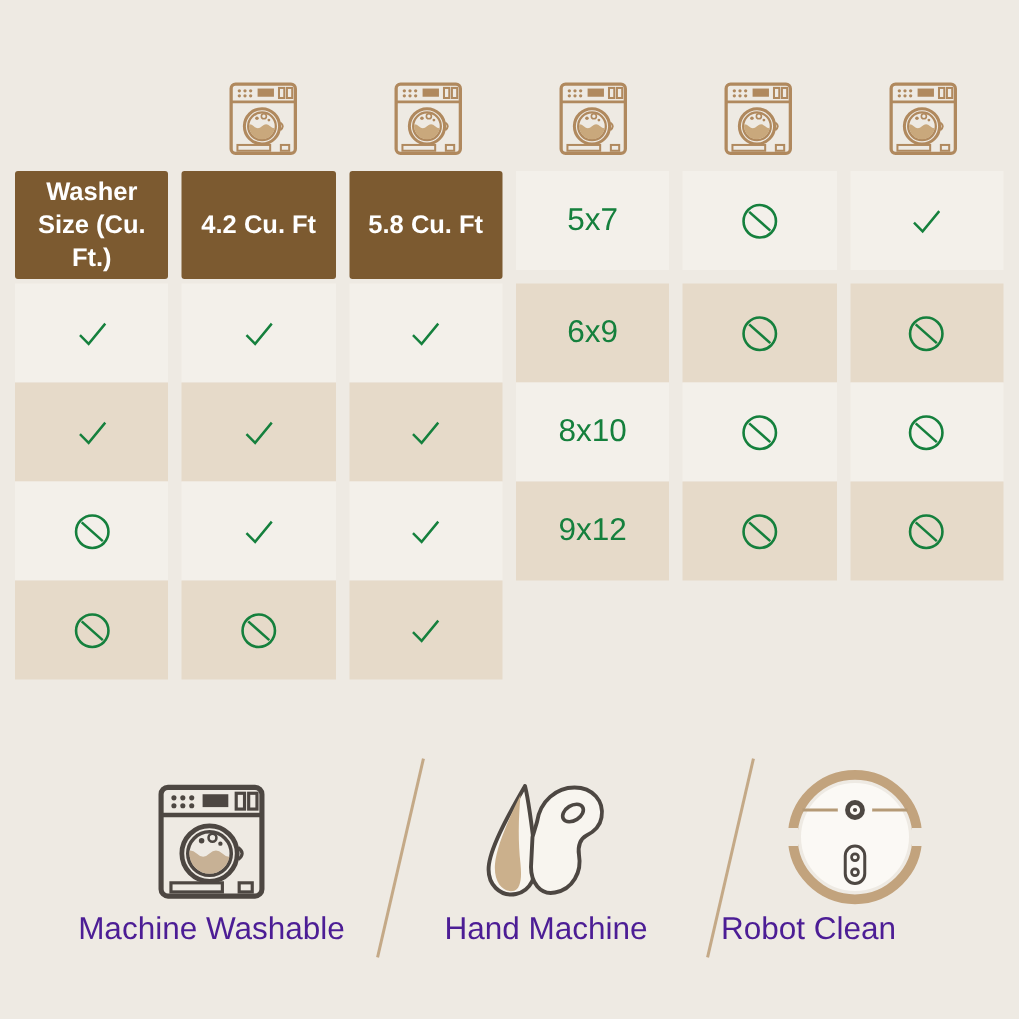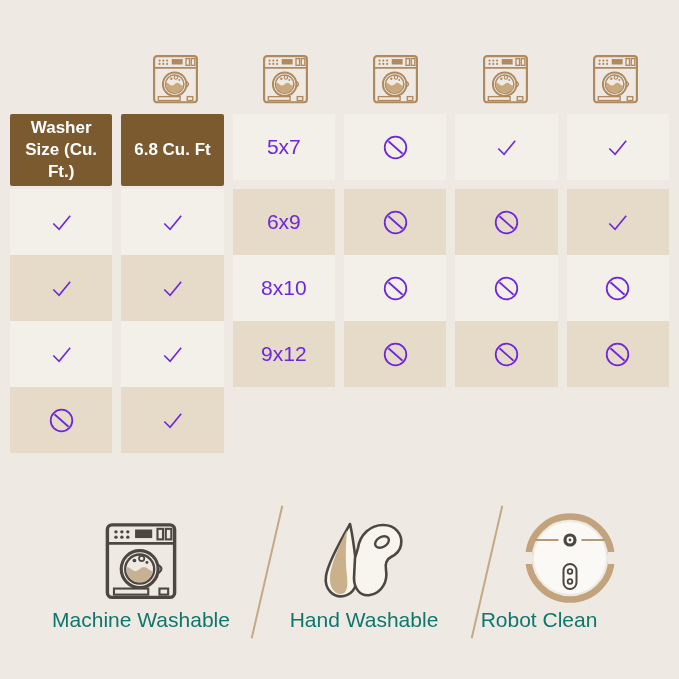--- a/index.html
+++ b/index.html
@@ -18,30 +18,30 @@
     display:grid;grid-template-columns:repeat(6,1fr);column-gap:9px;
   }
   .trow{display:contents;}
   .th{
     height:72px;margin-bottom:3px;background:#7c5a30;border-radius:2px;
     display:flex;align-items:center;justify-content:center;text-align:center;
     color:#fff;font-size:17px;font-weight:bold;line-height:1.28;padding:0 5px;box-sizing:border-box;
   }
   .cell{
     height:66px;display:flex;align-items:center;justify-content:center;
-    font-size:21px;color:#6d28d9;
+    font-size:21px;color:#15803d;
   }
   .row-light .cell{background:#f3f0ea;}
   .row-beige .cell{background:#e6dac9;}
   .mark{width:27px;height:27px;display:block;}
   
   .feature-icon{position:absolute;}
   .feature-label{
     position:absolute;top:608px;transform:translateX(-50%);
-    font-size:21px;color:#0f766e;white-space:nowrap;
+    font-size:21px;color:#4c1d95;white-space:nowrap;
   }
   .divider{
     position:absolute;top:504px;width:2px;height:136px;background:#c4a987;
     transform:rotate(13deg);
   }
 </style>
 </head>
 <body>
 
 <svg width="0" height="0" style="position:absolute" aria-hidden="true">
@@ -87,21 +87,22 @@
   <svg class="top-icon washer-tan" style="left:482px">
       <use href="#sym-washer"></use>
     </svg>
   <svg class="top-icon washer-tan" style="left:592px">
       <use href="#sym-washer"></use>
     </svg>
 </div>
 
 <div class="table">
   <div class="th">Washer Size (Cu. Ft.)</div>
-  <div class="th">6.8 Cu. Ft</div>
+  <div class="th">4.2 Cu. Ft</div>
+  <div class="th">5.8 Cu. Ft</div>
 
   <div class="trow row-light">
     <div class="cell">5x7</div>
     <div class="cell">
         <svg class="mark" viewBox="0 0 28 28">
     <circle cx="14" cy="14" r="11.2" fill="none" stroke="currentColor" stroke-width="1.8"></circle>
     <line x1="6.7" y1="7.5" x2="21.3" y2="20.5" stroke="currentColor" stroke-width="1.8"></line>
   </svg>
       </div>
     <div class="cell">
@@ -227,21 +228,21 @@
   <div class="feature-label" style="left:141px">Machine Washable</div>
 
   <div class="divider" style="left:266px"></div>
 
   <svg class="feature-icon" style="left:314px;top:520px;width:100px;height:82px" viewBox="0 0 100 82">
     <path d="M36 4 C28 18 14 42 12 56 C10 70 20 78 30 76 C40 74 44 64 43 52 C41 34 39 16 36 4 Z" fill="#f8f5ef" stroke="#4d4742" stroke-width="2.6" stroke-linejoin="round"></path>
     <path d="M33 10 C26 24 17 44 16 56 C15 68 21 75 28 74 C33 73 34 66 33 56 C31 38 32 22 33 10 Z" fill="#cbb08c"></path>
     <path d="M44 28 C46 14 57 5 69 5 C81 5 89 14 87 25 C86 31 81 35 77 37 C73 39 71 44 72 50 C74 61 68 73 56 75 C46 77 40 68 40 58 L41 38 Z" fill="#f8f5ef" stroke="#4d4742" stroke-width="2.6" stroke-linejoin="round"></path>
     <ellipse cx="68" cy="22" rx="7.5" ry="5" transform="rotate(-32 68 22)" fill="#f8f5ef" stroke="#4d4742" stroke-width="2.4"></ellipse>
   </svg>
-  <div class="feature-label" style="left:364px">Hand Washable</div>
+  <div class="feature-label" style="left:364px">Hand Machine</div>
 
   <div class="divider" style="left:486px"></div>
 
   <svg class="feature-icon" style="left:524px;top:512px;width:92px;height:92px" viewBox="0 0 92 92">
     <circle cx="46" cy="46" r="41.5" fill="none" stroke="#c2a37d" stroke-width="6.5"></circle>
     <rect x="-1" y="40" width="9" height="12" fill="#eeeae3"></rect>
     <rect x="84" y="40" width="9" height="12" fill="#eeeae3"></rect>
     <circle cx="46" cy="46" r="36" fill="#fbf9f5"></circle>
     <line x1="11" y1="28" x2="81" y2="28" stroke="#b59a76" stroke-width="2"></line>
     <circle cx="46" cy="28" r="11.5" fill="#fbf9f5"></circle>

